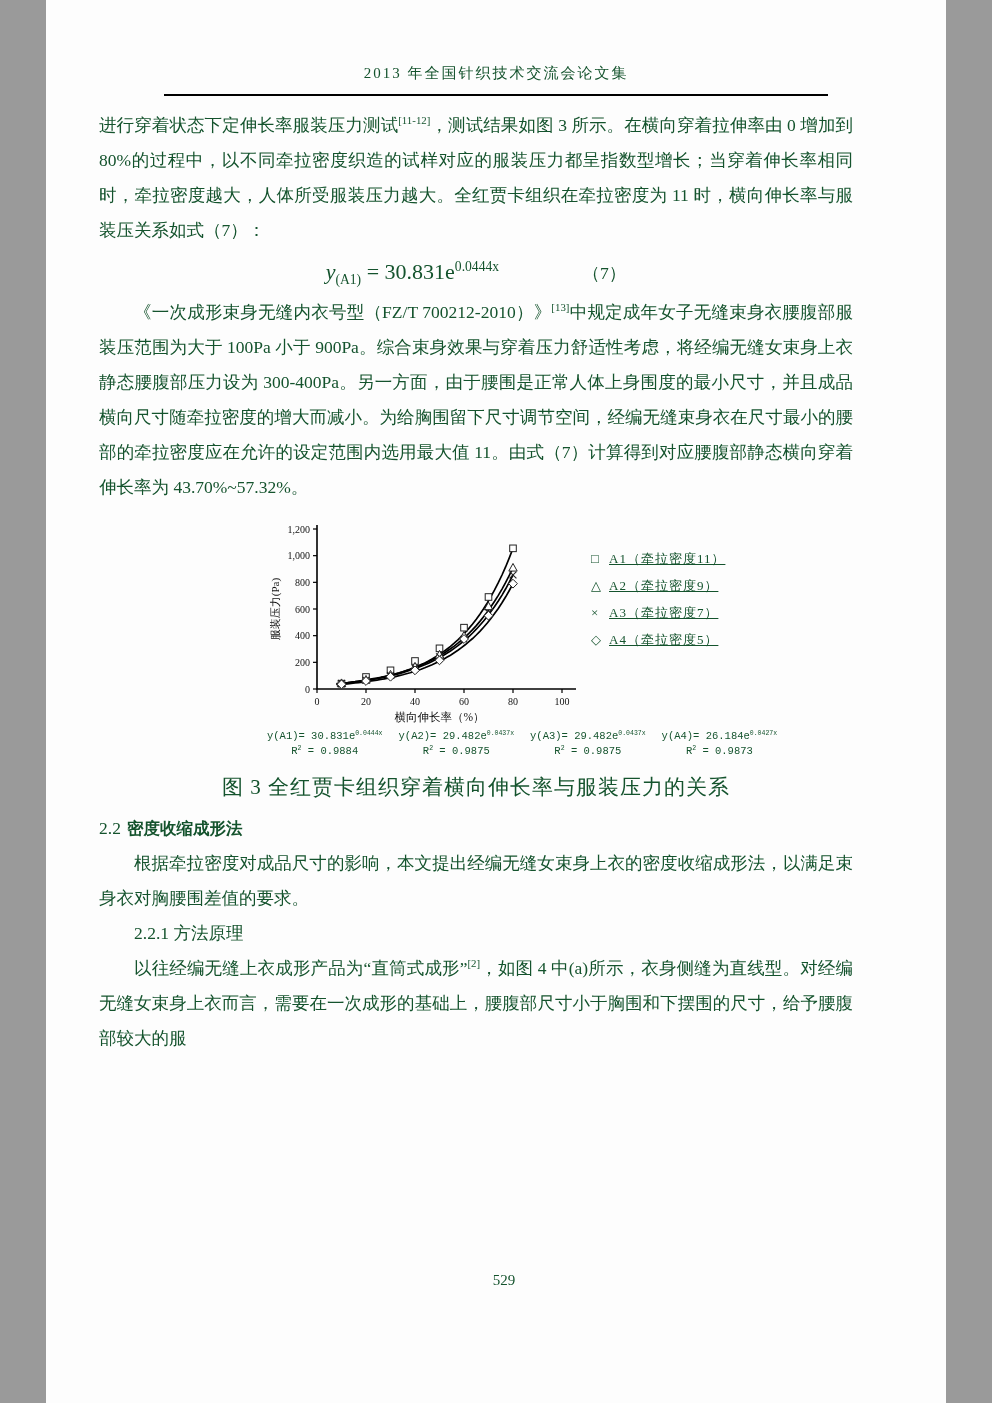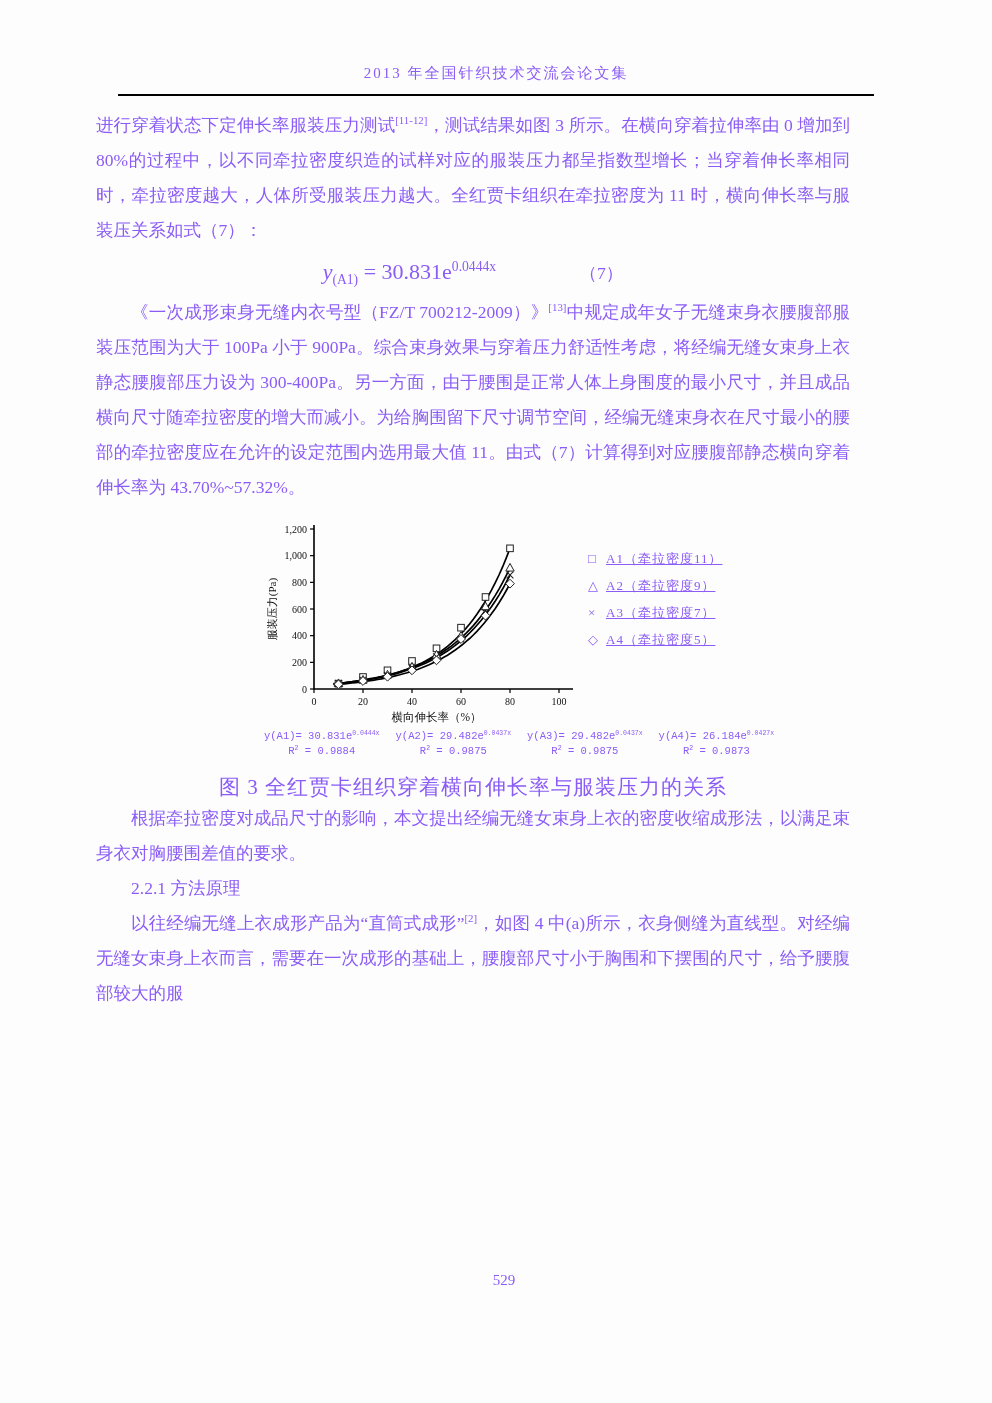--- a/index.html
+++ b/index.html
@@ -1,37 +1,37 @@
 <!DOCTYPE html>
 <html><head>
 <meta charset="utf-8">
 <style>
   html,body{margin:0;padding:0;background:#9a9a9a;}
   .page{
     position:relative;
-    width:992px;height:1403px;
+    width:900px;height:1403px;
     margin:0 auto;
     background:#fdfdfd;
     font-family:"Liberation Serif","DejaVu Serif",serif;
-    color:#8b5cf6;
+    color:#14532d;
     overflow:hidden;
   }
   .header-title{
     padding-top:64px;
     text-align:center;
     font-size:15px;
     letter-spacing:2px;
   }
   .header-rule{
     margin:11px 118px 0 118px;
     border-top:2px solid #000;
     height:0;
   }
   .content{
-    margin:0 96px;
+    margin:0 53px;
     padding-top:12px;
     width:754px;
   }
   p.body-p{
     margin:0;
     font-size:17.5px;
     line-height:35px;
     text-align:justify;
     text-justify:inter-ideograph;
   }
@@ -98,21 +98,21 @@
 
   <div class="content">
 
     <p class="body-p"><span>进行穿着状态下定伸长率服装压力测试</span><sup>[11-12]</sup><span>，测试结果如图 3 所示。在横向穿着拉伸率由 0 增加到 80%的过程中，以不同牵拉密度织造的试样对应的服装压力都呈指数型增长；当穿着伸长率相同时，牵拉密度越大，人体所受服装压力越大。全红贾卡组织在牵拉密度为 11 时，横向伸长率与服装压关系如式（7）：</span></p>
 
     <div class="equation-row">
       <span class="eq"><span style="font-style: italic;">y</span><sub>(A1)</sub><span> = 30.831e</span><sup>0.0444x</sup></span>
       <span class="eq-num">（7）</span>
     </div>
 
-    <p class="body-p indent"><span>《一次成形束身无缝内衣号型（FZ/T 700212-2009）》</span><sup>[13]</sup><span>中规定成年女子无缝束身衣腰腹部服装压范围为大于 100Pa 小于 900Pa。综合束身效果与穿着压力舒适性考虑，将经编无缝女束身上衣静态腰腹部压力设为 300-400Pa。另一方面，由于腰围是正常人体上身围度的最小尺寸，并且成品横向尺寸随牵拉密度的增大而减小。为给胸围留下尺寸调节空间，经编无缝束身衣在尺寸最小的腰部的牵拉密度应在允许的设定范围内选用最大值 11。由式（7）计算得到对应腰腹部静态横向穿着伸长率为 43.70%~57.32%。</span></p>
+    <p class="body-p indent"><span>《一次成形束身无缝内衣号型（FZ/T 700212-2010）》</span><sup>[13]</sup><span>中规定成年女子无缝束身衣腰腹部服装压范围为大于 100Pa 小于 900Pa。综合束身效果与穿着压力舒适性考虑，将经编无缝女束身上衣静态腰腹部压力设为 300-400Pa。另一方面，由于腰围是正常人体上身围度的最小尺寸，并且成品横向尺寸随牵拉密度的增大而减小。为给胸围留下尺寸调节空间，经编无缝束身衣在尺寸最小的腰部的牵拉密度应在允许的设定范围内选用最大值 11。由式（7）计算得到对应腰腹部静态横向穿着伸长率为 43.70%~57.32%。</span></p>
 
     <div class="figure">
       <div class="fig-row">
         <svg id="chart-svg" width="312" height="206">
             <path d="M 50 4 L 50 168 L 309 168" stroke="#000" fill="none" stroke-width="1.6"></path>
             <line x1="46" y1="168" x2="50" y2="168" stroke="#000" stroke-width="1.2"></line>
             <text x="43" y="171.5" text-anchor="end" font-size="10" fill="#111">0</text>
             <line x1="46" y1="141.33333333333334" x2="50" y2="141.33333333333334" stroke="#000" stroke-width="1.2"></line>
             <text x="43" y="144.83333333333334" text-anchor="end" font-size="10" fill="#111">200</text>
             <line x1="46" y1="114.66666666666667" x2="50" y2="114.66666666666667" stroke="#000" stroke-width="1.2"></line>
@@ -269,20 +269,23 @@
             <div><span>R</span><sup>2</sup><span> = 0.9875</span></div>
           </div>
           <div class="fit">
             <div><span>y(A4)= 26.184e</span><sup>0.0427x</sup></div>
             <div><span>R</span><sup>2</sup><span> = 0.9873</span></div>
           </div>
         </div>
       <div class="caption">图 3 全红贾卡组织穿着横向伸长率与服装压力的关系</div>
     </div>
 
+    <div class="section-heading">
+      <span>2.2</span><span class="sec-title">密度收缩成形法</span>
+    </div>
 
     <p class="body-p indent">根据牵拉密度对成品尺寸的影响，本文提出经编无缝女束身上衣的密度收缩成形法，以满足束身衣对胸腰围差值的要求。</p>
     <p class="body-p indent">2.2.1 方法原理</p>
     <p class="body-p indent"><span>以往经编无缝上衣成形产品为“直筒式成形”</span><sup>[2]</sup><span>，如图 4 中(a)所示，衣身侧缝为直线型。对经编无缝女束身上衣而言，需要在一次成形的基础上，腰腹部尺寸小于胸围和下摆围的尺寸，给予腰腹部较大的服</span></p>
 
   </div>
 
   <div class="footer">529</div>
 </div>
 

